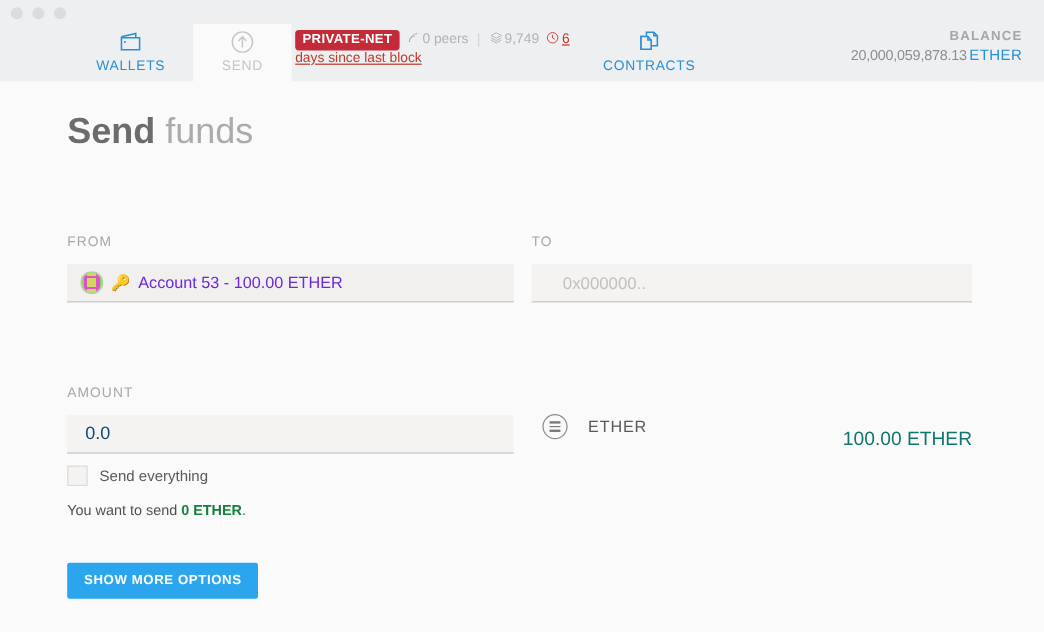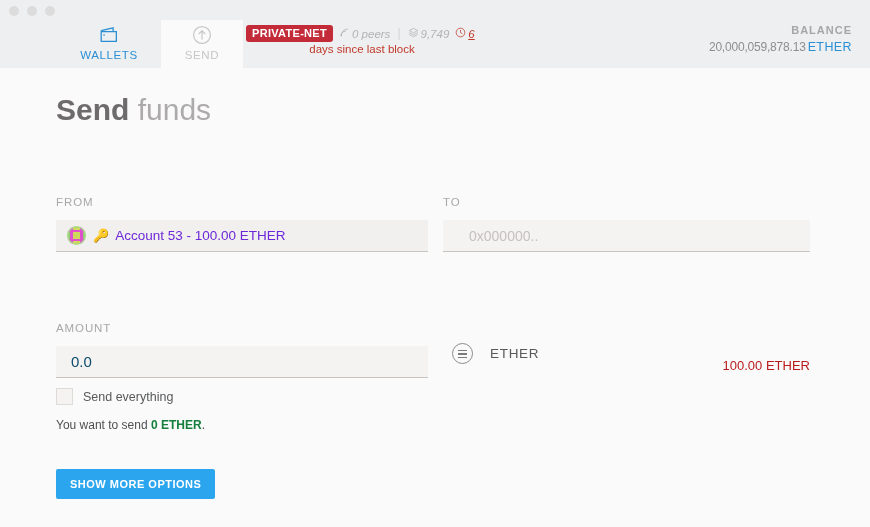--- a/index.html
+++ b/index.html
@@ -99,39 +99,39 @@
     font-size: 11px;
     font-weight: bold;
     letter-spacing: 0.3px;
     padding: 2px 6px 3px;
     border-radius: 3px;
     line-height: 12px;
     display: inline-block;
   }
   .stat {
     display: inline-flex;
-    align-items: flex-end;
+    align-items: center;
     gap: 2px;
     font-size: 11.5px;
     color: #b3b2b3;
-    font-style: italic;
   }
   .stat.stat-red { color: #c0392b; }
   .stat.stat-red .stat-val { text-decoration: underline; }
   .stat-sep {
     color: #d5d4d5;
     font-size: 12px;
     padding: 0 1px;
   }
   .net-row2 {
     font-size: 11.5px;
     color: #c0392b;
     margin-top: 1px;
-    text-align: center;
+    text-align: left;
     padding-right: 8px;
+    text-decoration: underline;
   }
 
   
   .balance {
     position: absolute;
     right: 18px;
     top: 4px;
     text-align: right;
   }
   .balance-label {
@@ -301,22 +301,22 @@
   .unit-icon i:nth-child(2) { top: 9px; }
   .unit-icon i:nth-child(3) { top: 12.5px; }
   .unit-name {
     margin-left: 17px;
     font-size: 13.5px;
     color: #58595b;
     letter-spacing: 0.7px;
   }
   .unit-value {
     margin-left: auto;
-    font-size: 13px;
-    color: #b91c1c;
+    font-size: 16px;
+    color: #0f766e;
     padding-right: 0px;
     margin-top: 24px;
   }
 
   .btn-more {
     position: absolute;
     left: 56px;
     top: 401px;
     background: #2ba6ee;
     color: #ffffff;
@@ -359,20 +359,32 @@
     <div class="tab tab-send">
       <span class="tab-icon">
         <svg width="22" height="22" viewBox="0 0 24 24" fill="none" stroke="#c6c6c8" stroke-width="1.3">
           <circle cx="12" cy="12" r="9.2"></circle>
           <path d="M12 17 L12 7.6 M8.4 11 L12 7.2 L15.6 11"></path>
         </svg>
       </span>
       <span class="tab-label">SEND</span>
     </div>
 
+    <div class="tab tab-contracts">
+      <span class="tab-icon">
+        <svg width="22" height="22" viewBox="0 0 24 24" fill="none" stroke="#2a8fd4" stroke-width="1.4">
+          <path d="M9.5 3.2 L16.2 3.2 L19.4 6.4 L19.4 15.5 L9.5 15.5 Z"></path>
+          <path d="M16.2 3.2 L16.2 6.4 L19.4 6.4"></path>
+          <path d="M13.8 18.6 L4.6 18.6 L4.6 7 L7.6 7" fill="#eeeff0"></path>
+          <path d="M4.6 18.6 L4.6 7 L10.8 7 L13.8 10.2 L13.8 18.6 Z" fill="#eeeff0"></path>
+          <path d="M10.8 7 L10.8 10.2 L13.8 10.2"></path>
+        </svg>
+      </span>
+      <span class="tab-label">CONTRACTS</span>
+    </div>
 
     <div class="netinfo">
       <div class="net-row1">
         <span class="badge-privatenet">PRIVATE-NET</span>
 
         <span class="stat">
           <span>
             <svg width="11" height="11" viewBox="0 0 16 16" fill="none" stroke="#b3b2b3" stroke-width="1.2">
               <path d="M3 13 A10 10 0 0 1 13 3"></path>
               <path d="M3 13 A7 7 0 0 1 10 6"></path>

